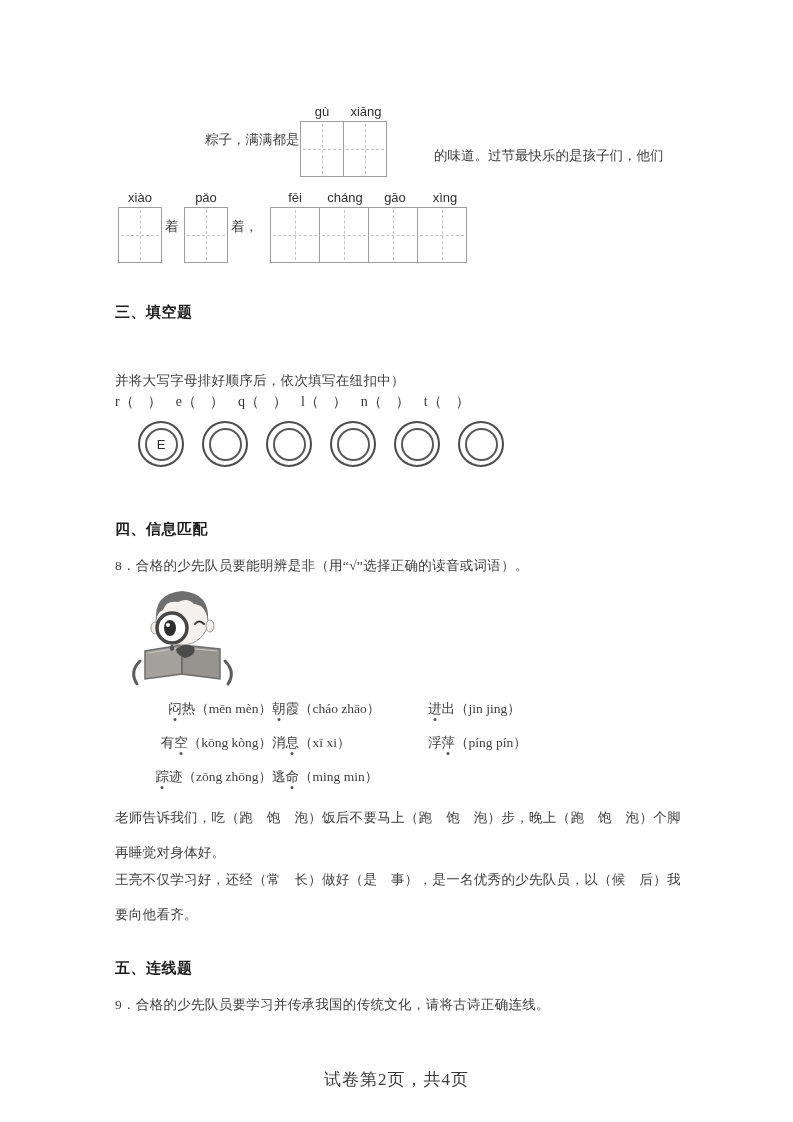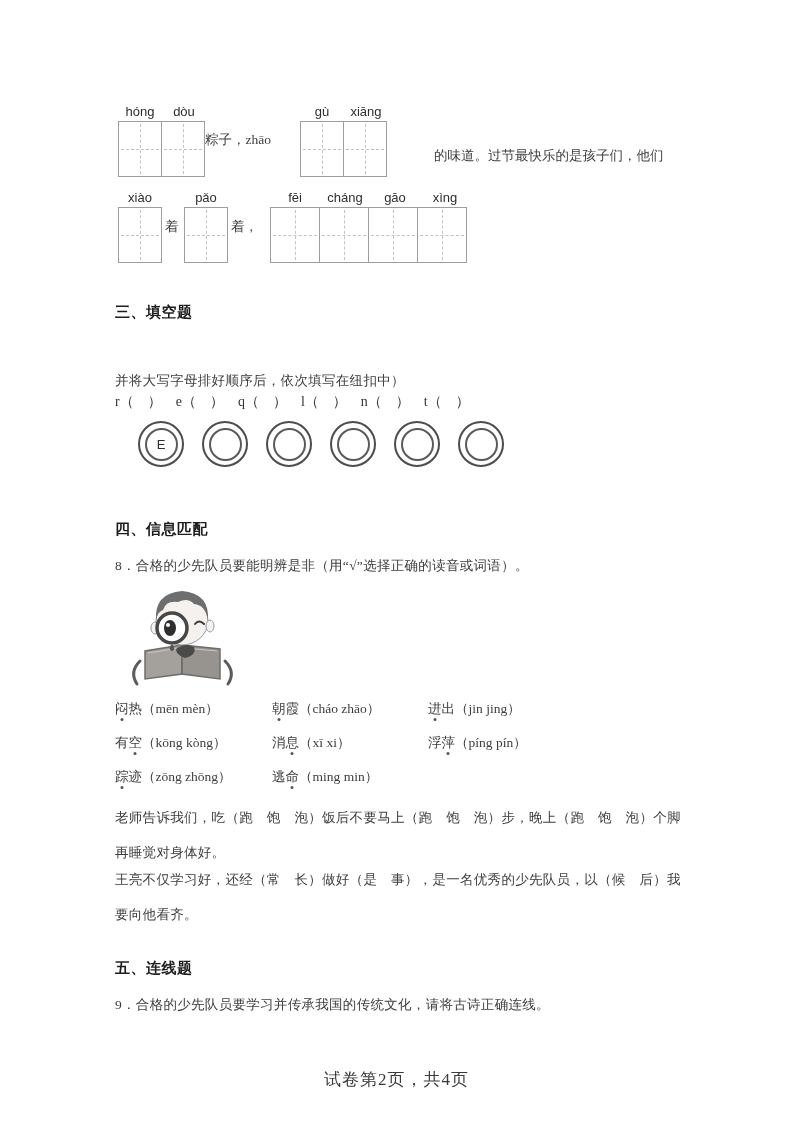--- a/index.html
+++ b/index.html
@@ -51,48 +51,38 @@
     display:flex;align-items:center;justify-content:center;box-sizing:border-box;
   }
   .button-inner{
     width:33px;height:33px;border:2px solid #5a5a5a;border-radius:50%;
     display:flex;align-items:center;justify-content:center;box-sizing:border-box;
     font-family:"Liberation Sans","DejaVu Sans",sans-serif;
     font-size:13px;color:#2e2e2e;
   }
   
   .wrow{display:flex;font-size:13.5px;color:#3d3d3d;}
-  .wrow .witem:nth-child(1){width:157px;}
+  .wrow .witem:nth-child(1){width:157px;text-align:right;}
   .wrow .witem:nth-child(2){width:156px;}
   .emph{position:relative;display:inline-block;}
   .emph::after{
     content:"";position:absolute;left:50%;bottom:-3px;transform:translateX(-50%);
     width:3px;height:3px;border-radius:50%;background:#555;
   }
   .para{width:572px;line-height:35px;letter-spacing:0.3px;}
   .footer{
     width:793px;text-align:center;font-size:17px;color:#3a3a3a;letter-spacing:1px;
   }
 </style>
 </head>
 <body>
 
 <div class="page">
 
-  <div class="pygroup" style="left:118px;top:102px;">
-    <div class="pylabels">
-      <span class="pylab w44">hóng</span>
-      <span class="pylab w44">dòu</span>
-    </div>
-    <div class="pyboxes">
-      <div class="tian b44"></div>
-      <div class="tian b44"></div>
-    </div>
-  </div>
-  <span class="abs inline-cn" style="left:205px;top:131px;">粽子，zhāo</span>
+  <span class="abs inline-cn" style="left:205px;top:131px;">粽子，满满都是</span>
   <div class="pygroup" style="left:300px;top:102px;">
     <div class="pylabels">
       <span class="pylab w44">gù</span>
       <span class="pylab w44">xiāng</span>
     </div>
     <div class="pyboxes">
       <div class="tian b44"></div>
       <div class="tian b44"></div>
     </div>
   </div>

